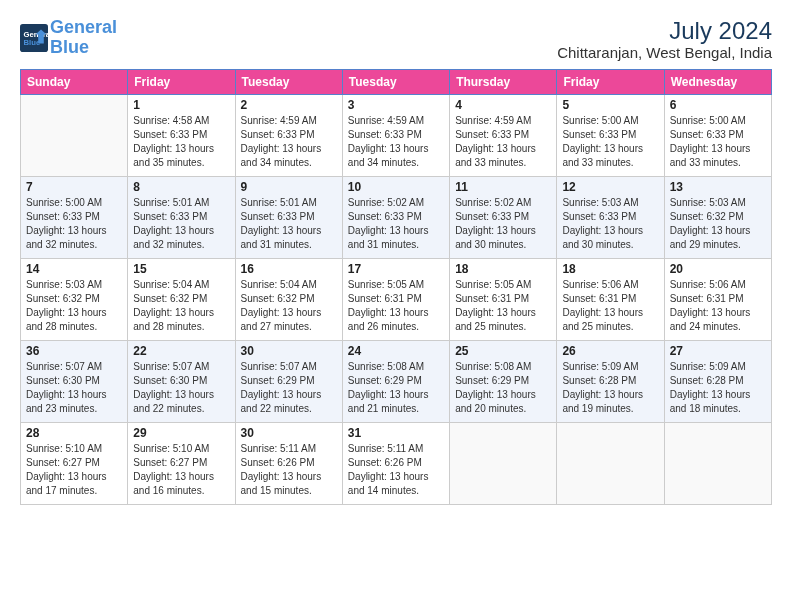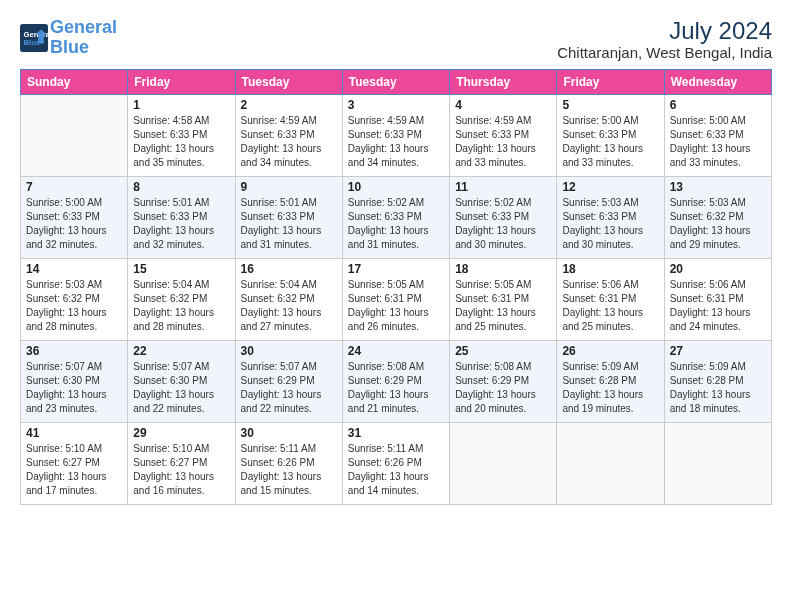--- a/index.html
+++ b/index.html
@@ -247,21 +247,21 @@
             <span class="day-num">26</span>
             <div class="cell-info">Sunrise: 5:09 AM<br>Sunset: 6:28 PM<br>Daylight: 13 hours<br>and 19 minutes.</div>
           </td>
           <td>
             <span class="day-num">27</span>
             <div class="cell-info">Sunrise: 5:09 AM<br>Sunset: 6:28 PM<br>Daylight: 13 hours<br>and 18 minutes.</div>
           </td>
         </tr>
         <tr>
           <td>
-            <span class="day-num">41</span>
+            <span class="day-num">28</span>
             <div class="cell-info">Sunrise: 5:10 AM<br>Sunset: 6:27 PM<br>Daylight: 13 hours<br>and 17 minutes.</div>
           </td>
           <td>
             <span class="day-num">29</span>
             <div class="cell-info">Sunrise: 5:10 AM<br>Sunset: 6:27 PM<br>Daylight: 13 hours<br>and 16 minutes.</div>
           </td>
           <td>
             <span class="day-num">30</span>
             <div class="cell-info">Sunrise: 5:11 AM<br>Sunset: 6:26 PM<br>Daylight: 13 hours<br>and 15 minutes.</div>
           </td>

